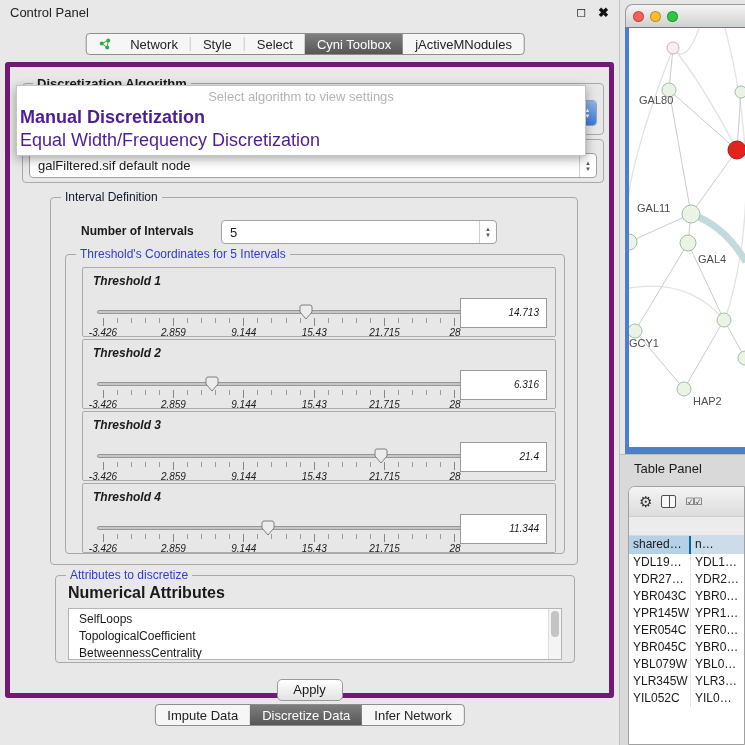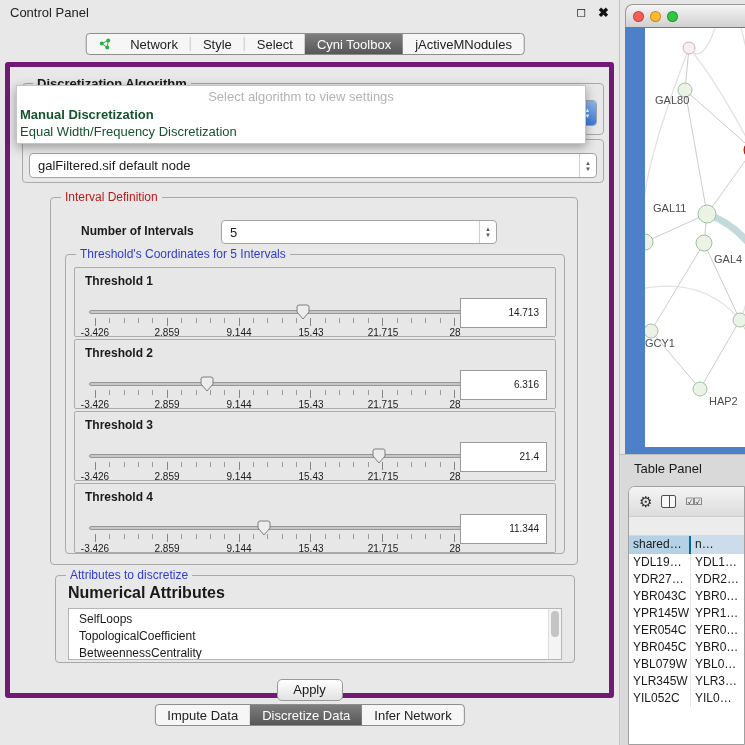--- a/index.html
+++ b/index.html
@@ -24,41 +24,41 @@
   .tab-seg.selected { background:linear-gradient(#7e7e7e,#575757); color:#fff; }
   .tab-sep { width:1px; background:#c8c8c8; margin:3px 0; }
 
   .cp-body { position:absolute; top:62px; left:5px; width:609px; height:636px;
         border:5px solid #701a75; border-radius:3px; background:#e8e8e8; }
 
   .group { position:absolute; border:1px solid #a9a9a9; border-radius:4px; }
   .legend { position:absolute; top:-8px; left:10px; background:#e8e8e8; padding:0 4px;
         font-size:12px; line-height:15px; white-space:nowrap; }
   .legend.black-bold { font-weight:bold; font-size:13px; }
-  .legend.green { color:#b91c1c; }
+  .legend.green { color:#0f172a; }
   .legend.blue { color:#2f3bd3; }
 
   .combo { position:absolute; background:#fff; border:1px solid #a2a2a2; border-radius:4px;
         display:flex; align-items:center; font-size:13px; overflow:hidden; }
   .combo-text { flex:1; padding:0 8px; white-space:nowrap; overflow:hidden; }
   .combo-stepper { width:17px; align-self:stretch; display:flex; flex-direction:column;
         align-items:center; justify-content:center; border-left:1px solid #cfcfcf; color:#555; }
   .combo-stepper span { font-size:6px; line-height:6px; }
   .combo-stepper.blue { background:linear-gradient(#8cb6ee,#3d7bd8); color:#fff; border-left:none; }
 
   .algo-popup { position:absolute; left:6px; top:18px; width:570px; background:#fff;
         border:1px solid #c4c4c4; box-shadow:0 3px 10px rgba(0,0,0,0.35); z-index:5;
         padding-bottom:3px; }
   .popup-placeholder { text-align:center; color:#b3b3b3; font-size:13px; padding:3px 0 2px; }
-  .popup-item { font-size:13px; padding:1px 3px; color:#14532d; }
+  .popup-item { font-size:18px; padding:1px 3px; color:#4c1d95; }
   .popup-item.bold { font-weight:bold; }
 
   .niv-label { position:absolute; left:30px; top:26px; font-weight:bold; font-size:12px; }
 
-  .thresholds-container { position:absolute; left:0; right:0; top:12px; }
+  .thresholds-container { position:absolute; left:8px; right:0; top:12px;font-style:italic; }
   .threshold-panel { position:relative; margin:0 8px 2px 8px; height:70px;
         border:1px solid #ababab; border-radius:2px; background:#e7e7e7; overflow:hidden; }
   .tp-label { position:absolute; left:10px; top:6px; font-size:12px; font-weight:bold; }
   .tp-slider { position:absolute; left:12px; right:92px; top:36px; height:34px; }
   .tp-track { position:absolute; left:2px; right:2px; top:6px; height:4px; background:#c7c7c7;
         border:1px solid #969696; border-radius:2px; }
   .tp-thumb-layer { position:absolute; left:8px; right:8px; top:0; height:16px; }
   .tp-thumb { position:absolute; width:14px; height:16px; transform:translateX(-50%); top:0; }
   .tp-ticks-minor { position:absolute; left:8px; right:8px; top:14px; height:5px;
         background:repeating-linear-gradient(90deg,#999 0,#999 1px,transparent 1px,transparent 4%);
@@ -85,21 +85,21 @@
         height:22px; background:linear-gradient(#ffffff,#e2e2e2); border:1px solid #999;
         border-radius:5px; font-size:13px; text-align:center; line-height:20px; }
 
   
   .net-window { position:absolute; left:625px; top:4px; width:121px; height:450px; }
   .net-titlebar { height:23px; background:linear-gradient(#f5f5f5,#d0d0d0);
         border:1px solid #9a9a9a; border-bottom:none; border-radius:8px 0 0 0;
         display:flex; align-items:center; padding-left:7px; }
   .lights { display:flex; gap:6px; }
   .traffic { width:11px; height:11px; border-radius:50%; border:1px solid rgba(0,0,0,0.25); }
-  .net-frame { height:427px; background:#4d80c8; padding:1px 0 7px 20px; }
+  .net-frame { height:427px; background:#4d80c8; padding:1px 0 7px 4px; }
   .net-canvas { width:117px; height:419px; background:#fff; position:relative; overflow:hidden; }
   svg { font-family:"Liberation Sans",sans-serif; display:block; }
 
   
   .dock-strip { position:absolute; left:620px; top:454px; width:125px; height:291px;
         background:#d9d9d9; border-top:1px solid #bdbdbd; }
   .table-panel-title { position:absolute; left:634px; top:461px; font-size:13px; color:#1a1a1a; }
   .tbl-window { position:absolute; left:628px; top:486px; width:117px; height:259px;
         background:#fff; border:1px solid #a0a0a0; border-radius:7px 0 0 0; overflow:hidden;
         display:flex; flex-direction:column; }

